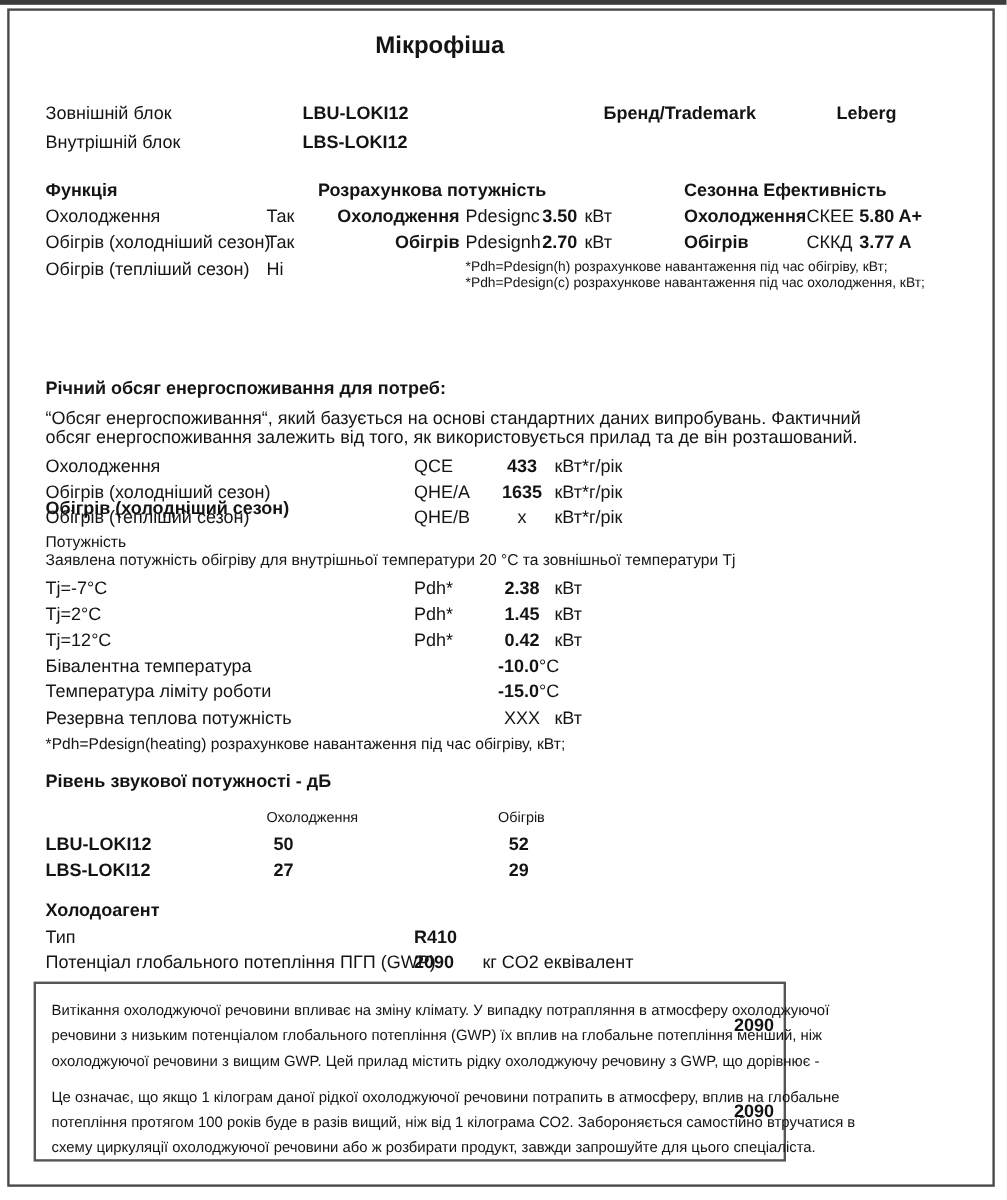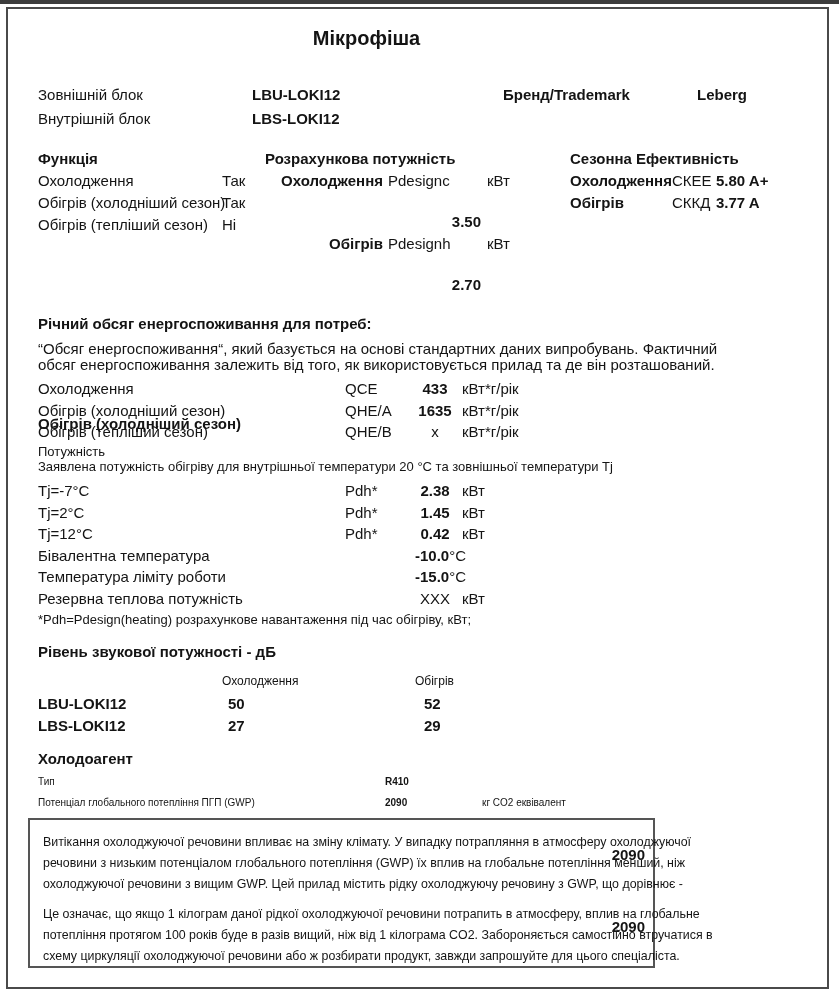--- a/index.html
+++ b/index.html
@@ -15,34 +15,34 @@
   .small { font-size:13px; }
   .title { width:733px; text-align:center; font-size:20px; font-weight:bold; }
 
   .header-grid { display:grid; grid-template-columns:214px 251px 194px auto; line-height:24px; font-size:15px; }
 
   .sec-heading { font-size:15px; font-weight:bold; line-height:22px; }
   .fn-row  { display:grid; grid-template-columns:184px auto; line-height:22px; font-size:15px; }
   .dp-row  { display:grid; grid-template-columns:118px 67px 31px auto; line-height:22px; font-size:15px; }
   .dp-row .mode { text-align:right; font-weight:bold; }
   .dp-row .code { padding-left:5px; }
-  .dp-row .val  { text-align:right; font-weight:bold;margin-top:41px; }
+  .dp-row .val  { text-align:right; font-weight:bold; }
   .dp-row .unit { padding-left:6px; }
   .se-row  { display:grid; grid-template-columns:102px 44px auto; line-height:22px; font-size:15px; }
   .footnotes { margin-left:123px; margin-top:3px; font-size:11.5px; line-height:13px; }
 
   .desc { font-size:15px; line-height:15.5px; margin-top:7px; width:705px; white-space:normal; }
 
   .code-row { display:grid; grid-template-columns:307px 70px 40px auto; line-height:21.5px; font-size:15px; }
   .code-row .val  { text-align:center; font-weight:bold; }
   .code-row .val.reg { font-weight:normal; }
   .code-row .unit { padding-left:7px; }
   .temp-row { display:grid; grid-template-columns:307px 70px auto; line-height:21.5px; font-size:15px; }
 
-  .ref-row { display:grid; grid-template-columns:307px 57px auto; line-height:21px; font-size:10px;gap:40px; }
+  .ref-row { display:grid; grid-template-columns:307px 57px auto; line-height:21px; font-size:15px; }
 
   .snd-head { display:grid; grid-template-columns:184px 193px auto; font-size:12px; margin-top:11px; }
   .snd-row  { display:grid; grid-template-columns:184px 193px auto; font-size:15px; line-height:22px; font-weight:bold; }
   .snd-row .c2 { padding-left:6px; }
   .snd-row .c3 { padding-left:9px; }
 
   .warn-box { position:absolute; left:28px; top:818px; width:627px; height:150px;
     border:2px solid #555; box-sizing:border-box; }
   .warn-par { position:absolute; left:13px; width:705px; font-size:12.4px; line-height:21px; white-space:normal; }
   .warn-val { position:absolute; right:8px; font-size:15px; font-weight:bold; }
@@ -90,20 +90,24 @@
       <div class="code">Pdesignc</div>
       <div class="val">3.50</div>
       <div class="unit">кВт</div>
     </div>
     <div class="dp-row">
       <div class="mode">Обігрів</div>
       <div class="code">Pdesignh</div>
       <div class="val">2.70</div>
       <div class="unit">кВт</div>
     </div>
+    <div class="footnotes">
+      <div>*Pdh=Pdesign(h) розрахункове навантаження під час обігріву, кВт;</div>
+      <div>*Pdh=Pdesign(c) розрахункове навантаження під час охолодження, кВт;</div>
+    </div>
   </div>
 
   <div class="abs" style="left:570px; top:148px;">
     <div class="sec-heading">Сезонна Ефективність</div>
     <div class="se-row">
       <div class="b">Охолодження</div>
       <div>СКЕЕ</div>
       <div class="b">5.80 A+</div>
     </div>
     <div class="se-row">

